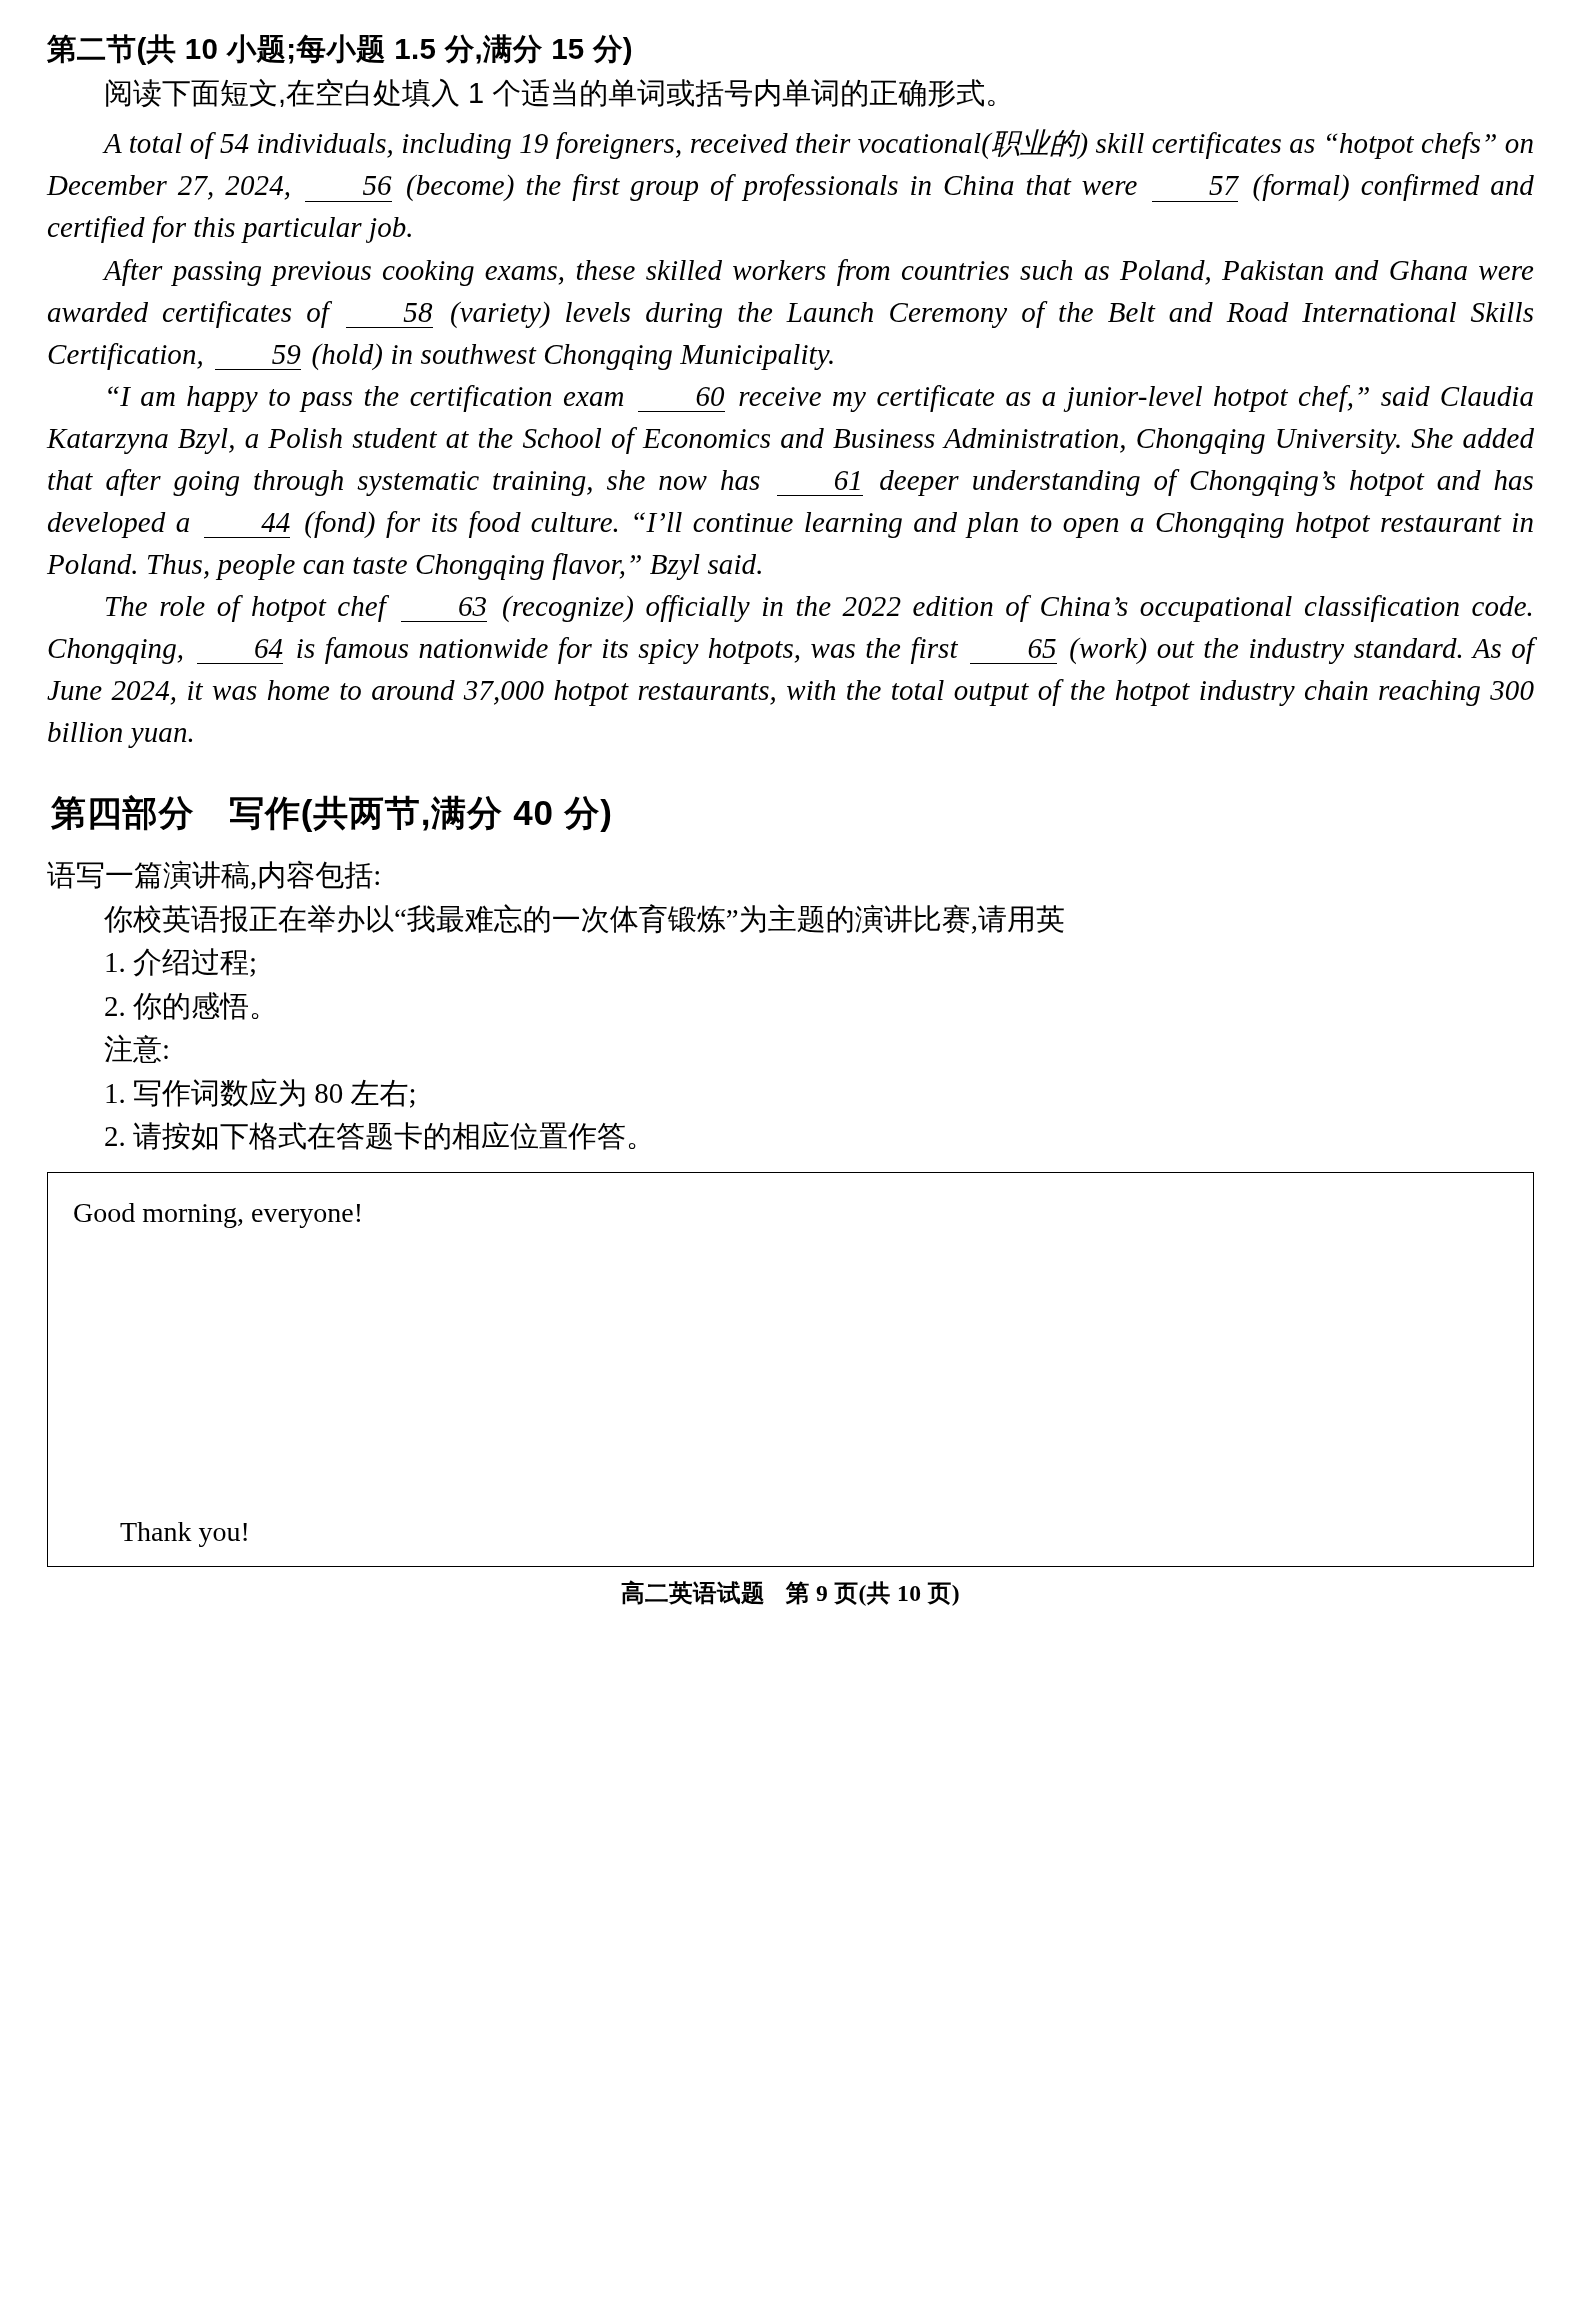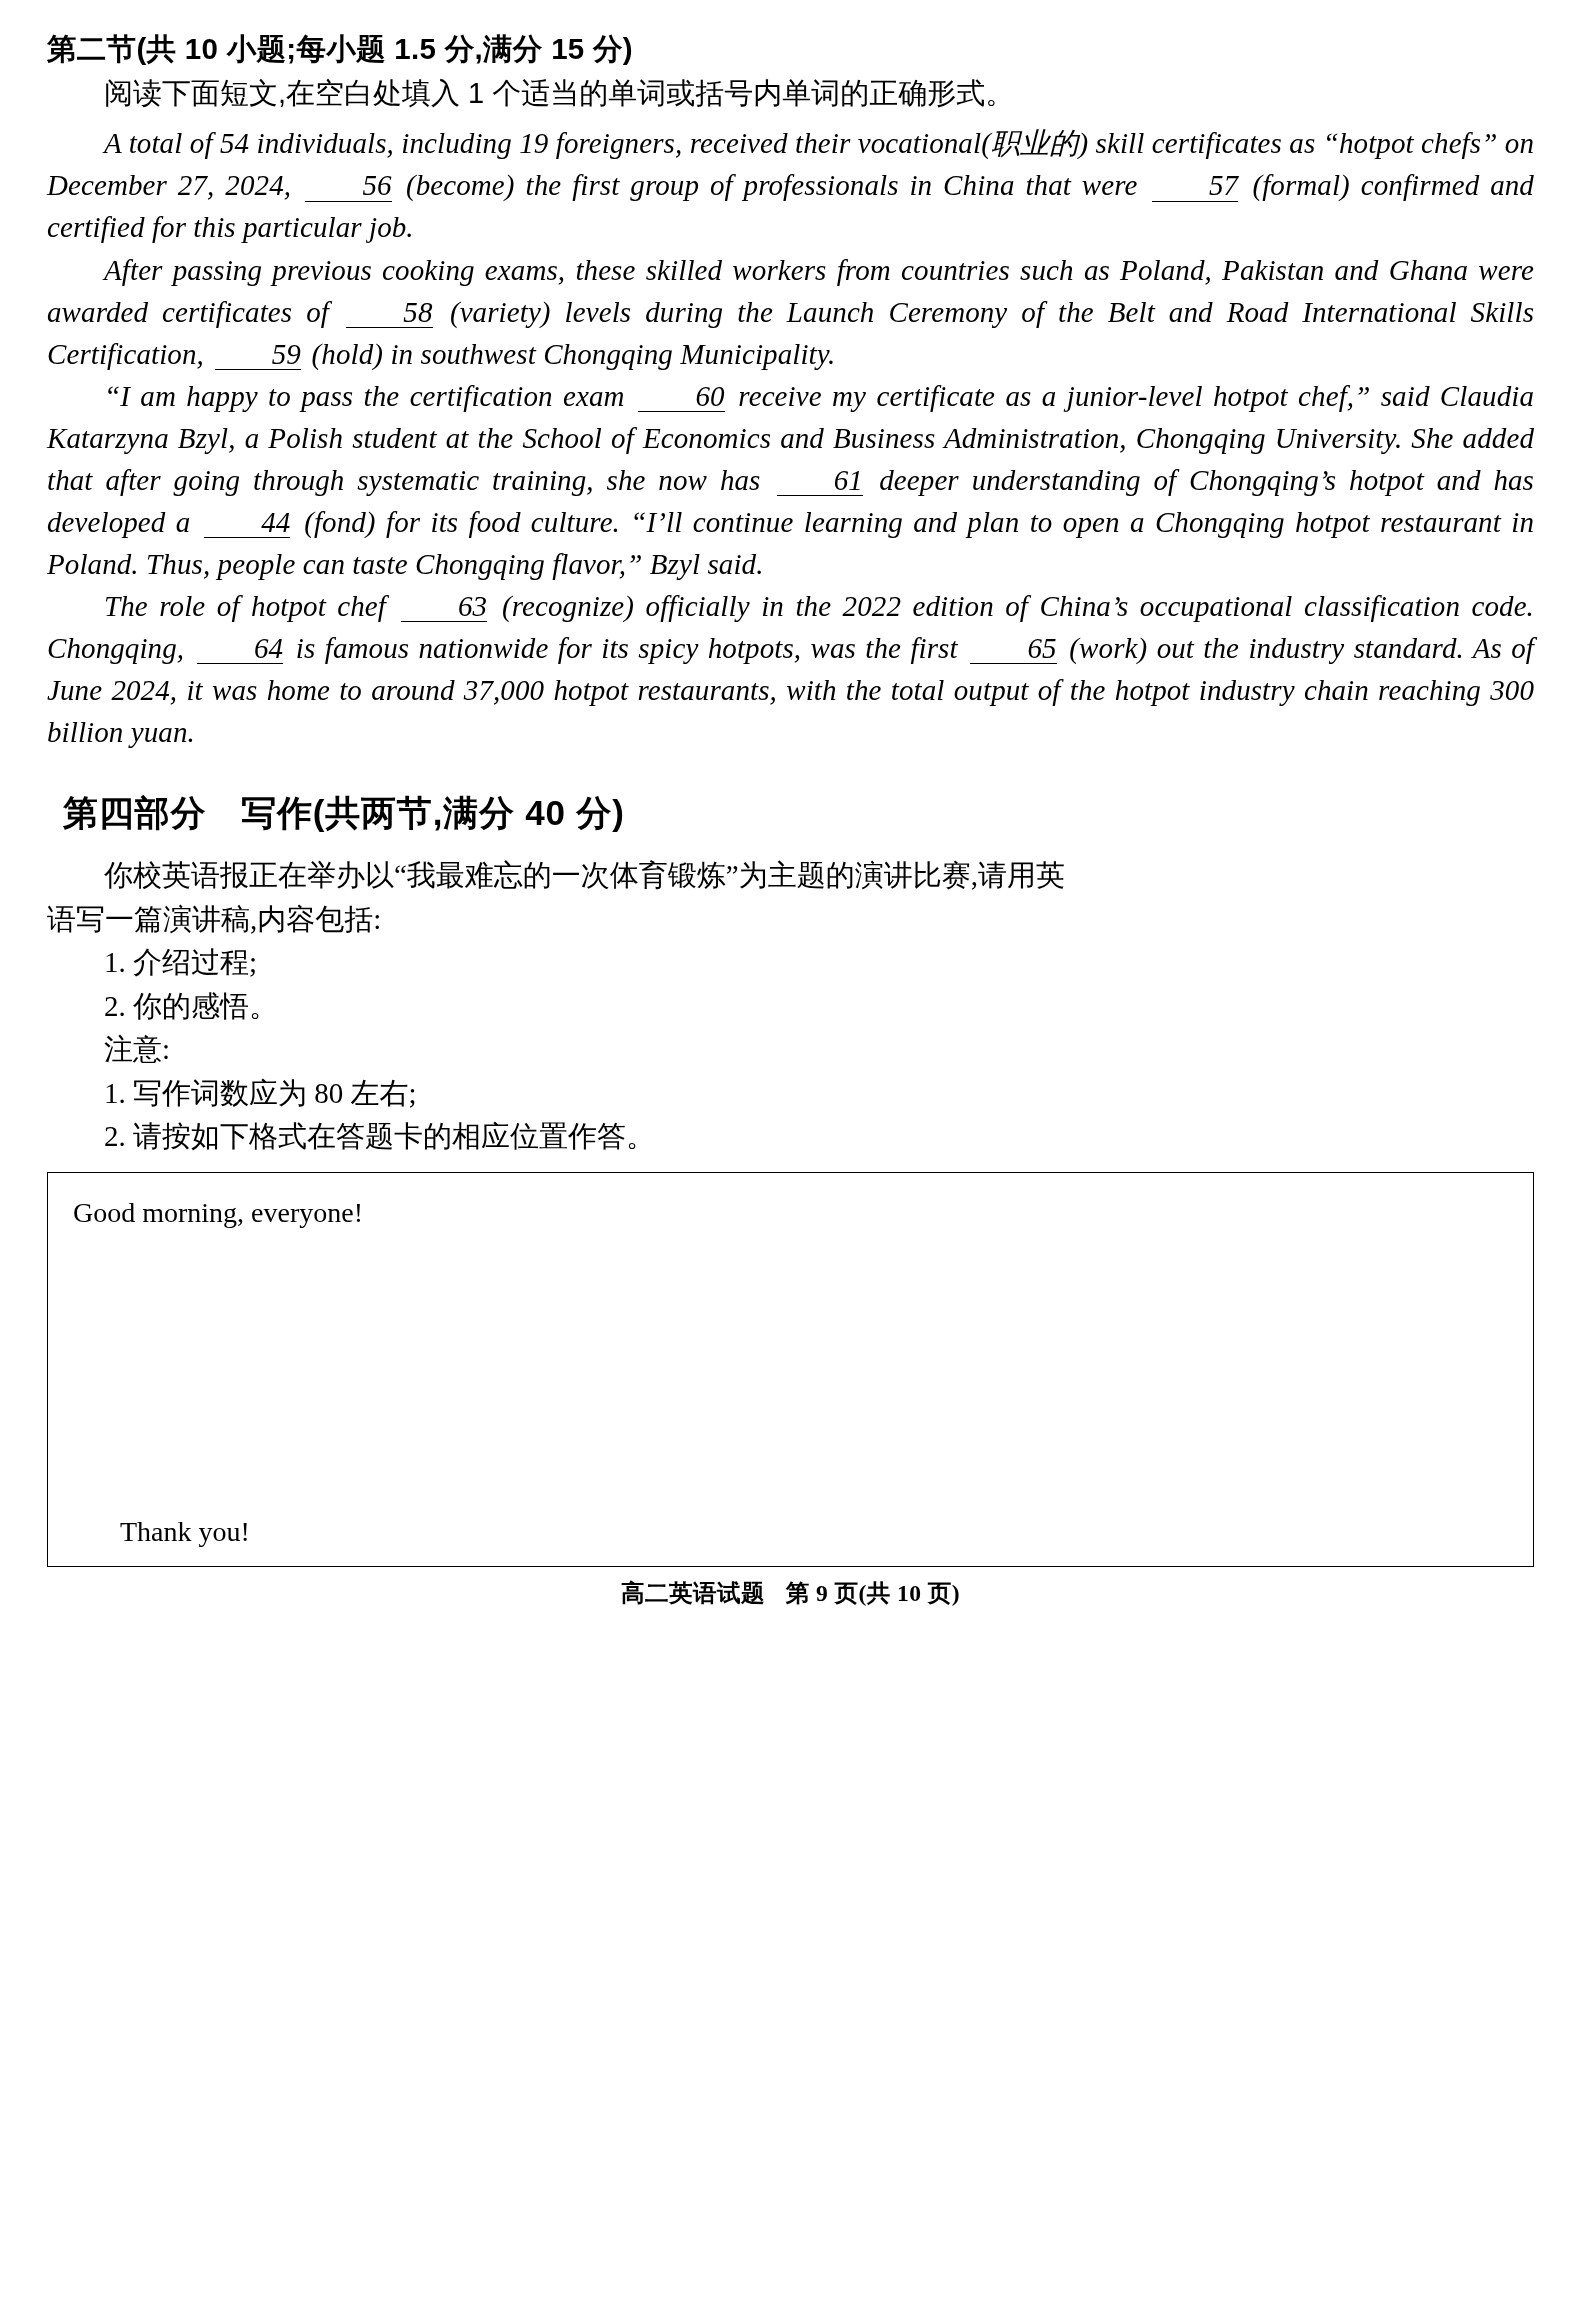--- a/index.html
+++ b/index.html
@@ -53,21 +53,21 @@
   .cnline {
     font-family: "Liberation Sans", "DejaVu Sans", sans-serif;
     font-size: 29px;
     line-height: 1.5;
     margin: 0;
   }
   .part-title {
     font-family: "Liberation Sans", "DejaVu Sans", sans-serif;
     font-weight: bold;
     font-size: 35px;
-    margin: 37px 0 17px 16px;
+    margin: 37px 0 17px 4px;
     letter-spacing: 0.8px;
   }
   .part-title .gap {
     display: inline-block;
     width: 35px;
   }
   .subsec {
     font-family: "Liberation Sans", "DejaVu Sans", sans-serif;
     font-weight: bold;
     font-size: 29.5px;
@@ -159,22 +159,22 @@
     <span>is famous nationwide for its spicy hotpots, was the first</span>
     <span class="blank">65</span>
     <span>(work) out the industry standard. As of June 2024, it was home to around 37,000 hotpot restaurants, with the total output of the hotpot industry chain reaching 300 billion yuan.</span>
   </p>
 
   <div class="part-title">
     <span>第四部分</span><span class="gap"></span><span>写作(共两节,满分 40 分)</span>
   </div>
 
 
+  <p class="writing-line">语写一篇演讲稿,内容包括:</p>
   <p class="writing-line ind1">你校英语报正在举办以“我最难忘的一次体育锻炼”为主题的演讲比赛,请用英</p>
-  <p class="writing-line">语写一篇演讲稿,内容包括:</p>
 
   <p class="writing-line ind-item">1. 介绍过程;</p>
   <p class="writing-line ind-item">2. 你的感悟。</p>
 
   <p class="writing-line ind-item">注意:</p>
   <p class="writing-line ind-item">1. 写作词数应为 80 左右;</p>
   <p class="writing-line ind-item">2. 请按如下格式在答题卡的相应位置作答。</p>
 
   <div class="answer-box">
     <div class="open">Good morning, everyone!</div>

